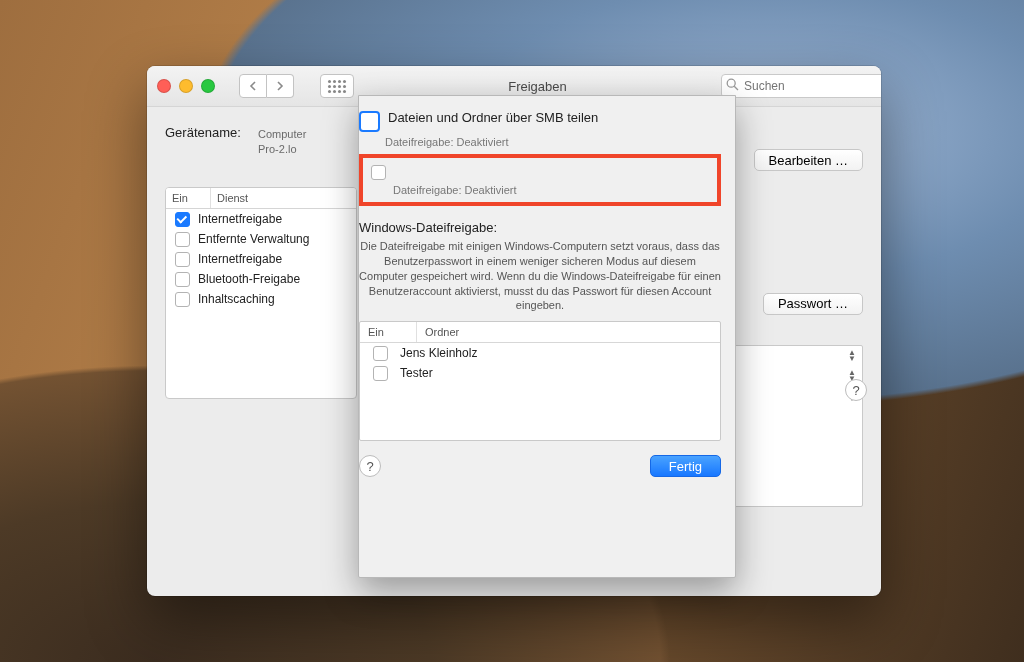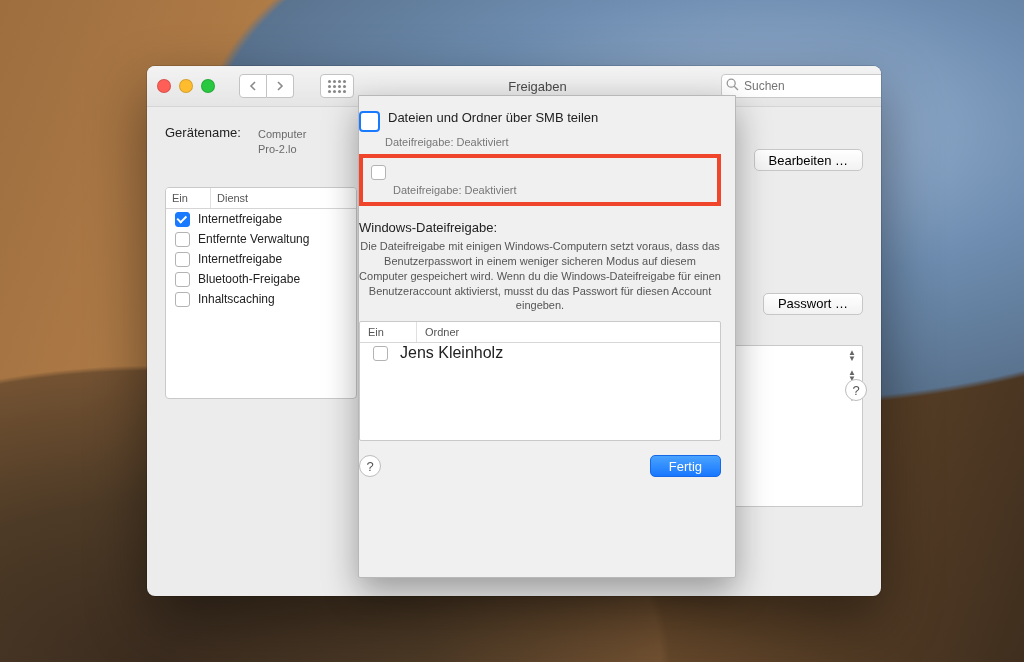--- a/index.html
+++ b/index.html
@@ -80,21 +80,21 @@
   .optrow.big .ck{width:17px;height:17px;border:2px solid #1a7aff;border-radius:4px;}
   .optlbl{font-size:13px;}
   .optsub{font-size:11px;color:#777;margin:4px 0 0 26px;}
   .hl{border:4px solid #f0452a;padding:6px 8px;margin-top:6px;}
   .sheet h4{margin:14px 0 4px 0;font-size:13px;font-weight:400;}
   .desc{font-size:11px;color:#555;line-height:1.35;margin-bottom:8px;text-align:center;}
   .acctbl{border:1px solid #c9c9c9;background:#fff;height:118px;border-radius:2px;}
   .acctbl .hdr{display:flex;border-bottom:1px solid #d7d7d7;font-size:11px;color:#555;}
   .acctbl .hdr div{padding:4px 8px;}
   .acctbl .hdr .a1{width:40px;border-right:1px solid #e0e0e0;}
-  .acctbl .ar{display:flex;align-items:center;height:20px;font-size:16px;}
+  .acctbl .ar{display:flex;align-items:center;height:20px;font-size:12px;}
   .acctbl .ar .a1{width:40px;display:flex;justify-content:center;}
   .sheetfoot{margin-top:14px;display:flex;align-items:center;justify-content:space-between;}
   .primary{background:linear-gradient(#4aa3ff,#1877ff);border:1px solid #1568e6;color:#fff;border-radius:5px;height:22px;padding:0 18px;font-size:13px;}
 </style>
 </head>
 <body>
 
 <div class="desktop">
 
   <div class="window">
@@ -240,20 +240,26 @@
         <div class="a1">Ein</div>
         <div>Ordner</div>
       </div>
       <div id="acct-rows">
           <div class="ar">
             <div class="a1">
               <span class="ck"></span>
             </div>
             <div>Jens Kleinholz</div>
           </div>
+          <div class="ar">
+            <div class="a1">
+              <span class="ck"></span>
+            </div>
+            <div>Tester</div>
+          </div>
         </div>
     </div>
 
     <div class="sheetfoot">
       <div class="help" style="position:static">?</div>
       <button class="primary">Fertig</button>
     </div>
   </div>
 
 </div>

